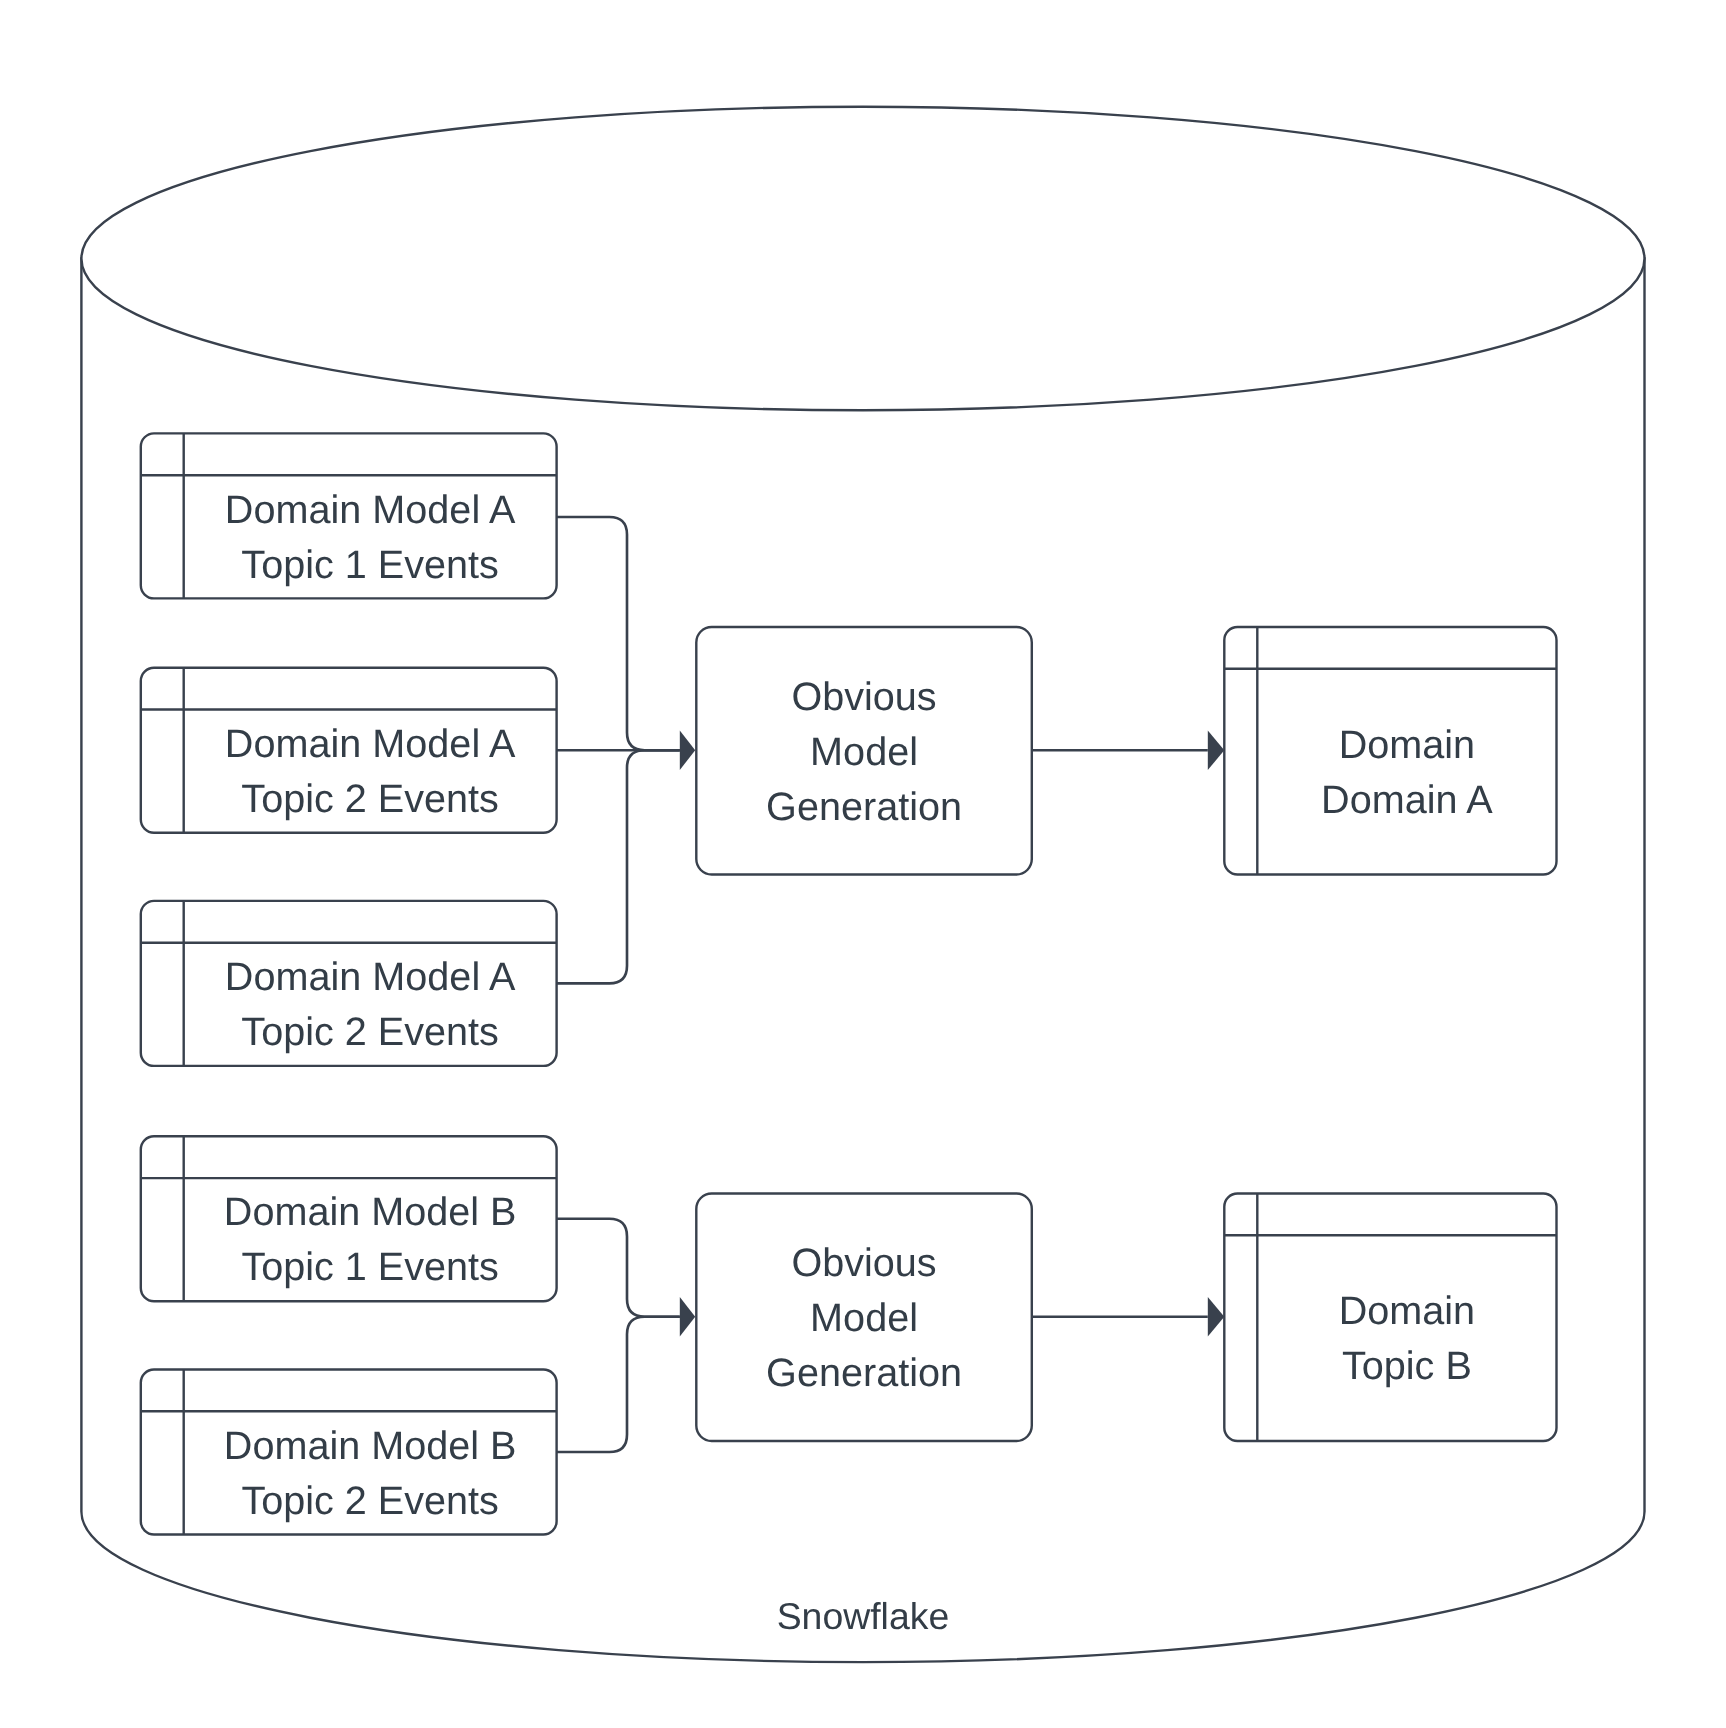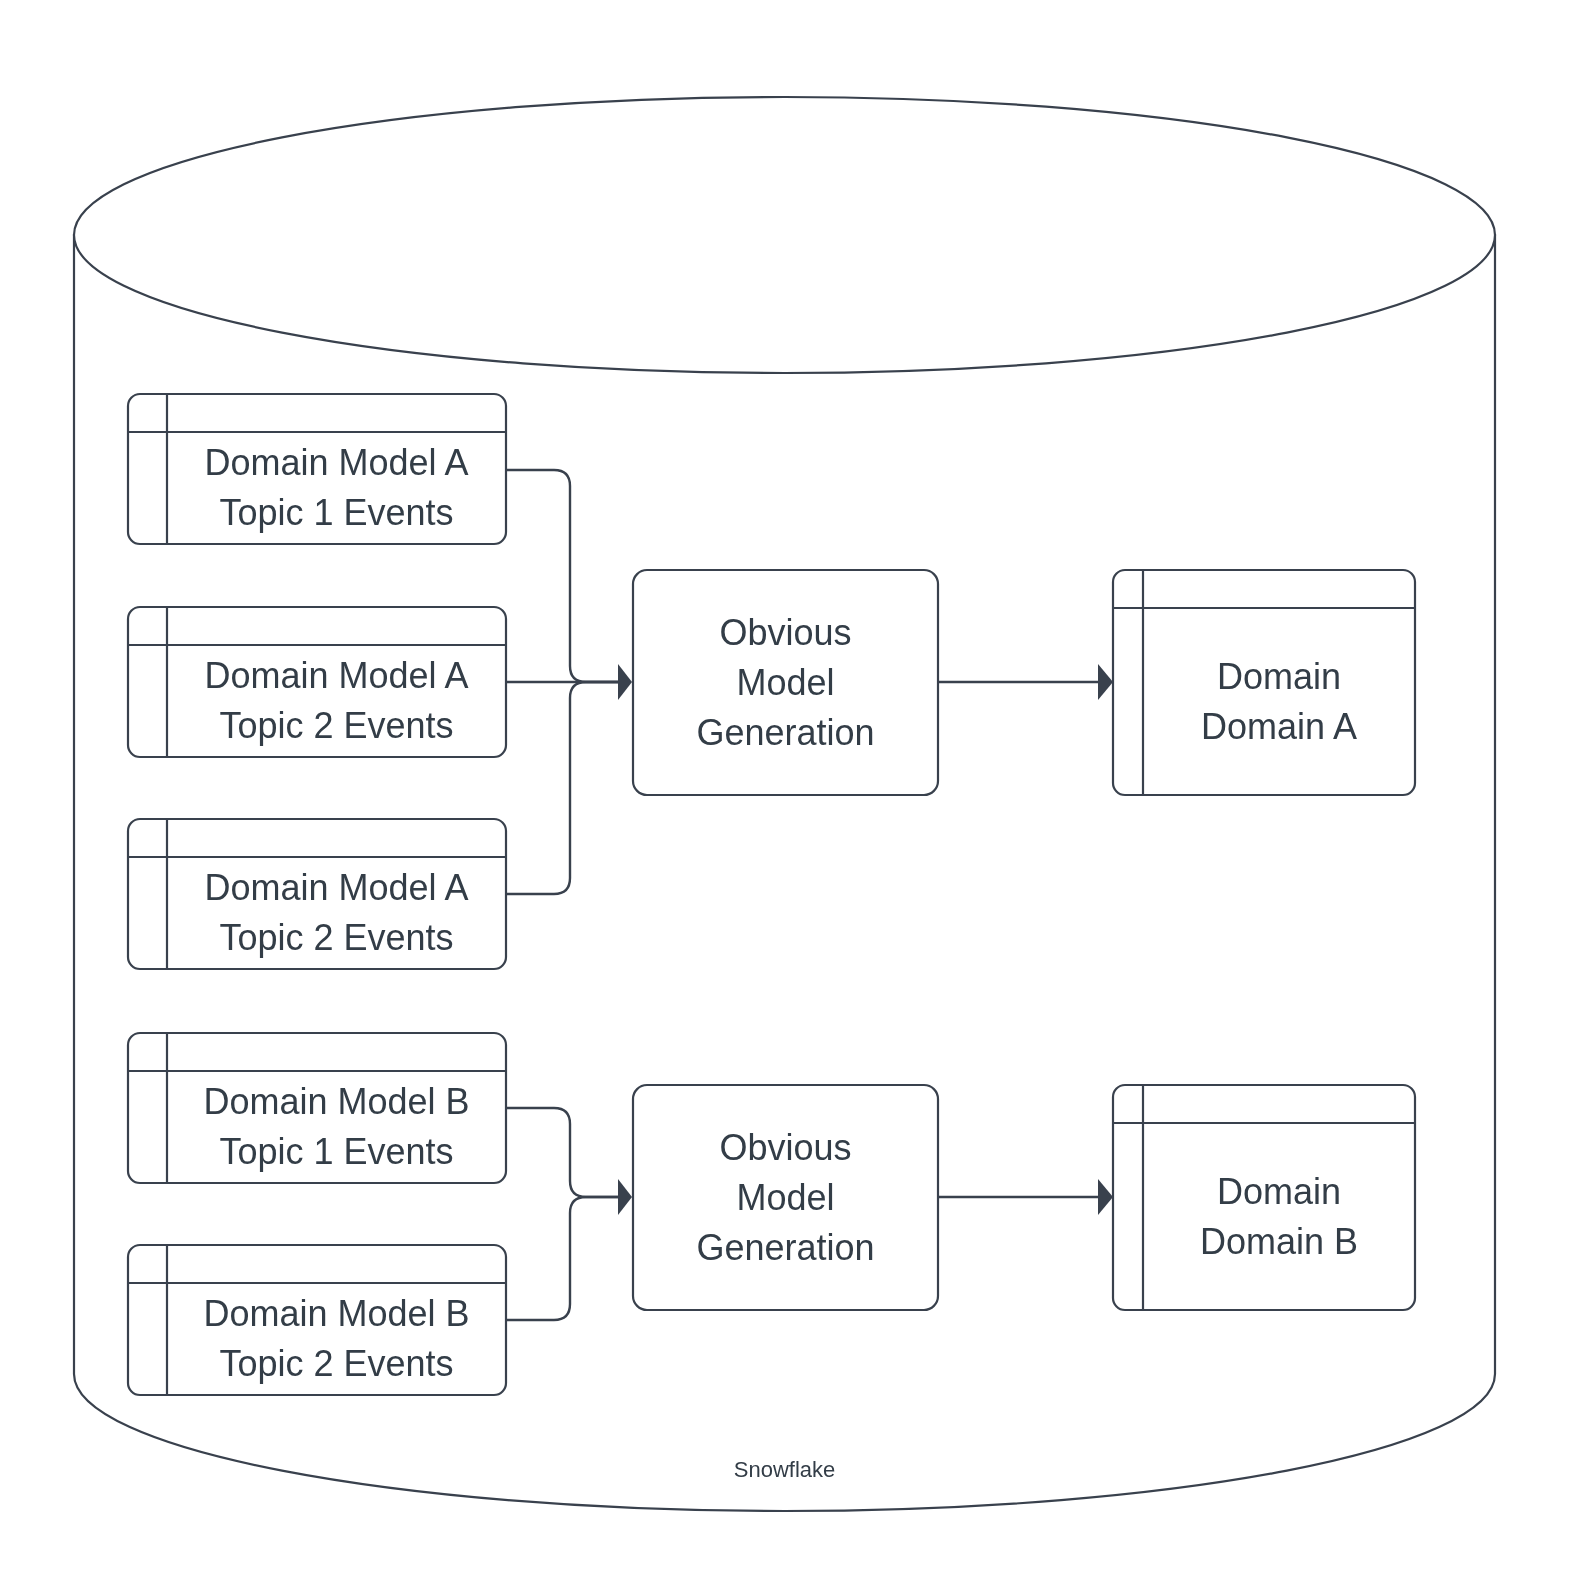--- a/index.html
+++ b/index.html
@@ -58,21 +58,21 @@
     display: flex;
     align-items: center;
     justify-content: center;
     pointer-events: none;
     letter-spacing: 0px;
   }
   .container-label {
     position: absolute;
     color: #333d47;
     font-family: "Liberation Sans", "DejaVu Sans", sans-serif;
-    font-size: 22px;
+    font-size: 34px;
     line-height: 42px;
     text-align: center;
     width: 100%;
     left: 0;
   }
 </style>
 </head>
 <body>
 
 <div id="canvas">
@@ -202,20 +202,20 @@
 
   <div class="node-label" style="left:633px; top:1068px; width:305px; height:225px;">
     <span><span>Obvious</span><br><span>Model</span><br><span>Generation</span></span>
   </div>
 
   <div class="node-label" style="left:1143px; top:591px; width:272px; height:187px;">
     <span><span>Domain</span><br><span>Domain A</span></span>
   </div>
 
   <div class="node-label" style="left:1143px; top:1106px; width:272px; height:187px;">
-    <span><span>Domain</span><br><span>Domain B</span></span>
+    <span><span>Domain</span><br><span>Topic B</span></span>
   </div>
 
   <div class="container-label" style="top:1432px;">
     <span>Snowflake</span>
   </div>
 
 </div>
 
 </body></html>

